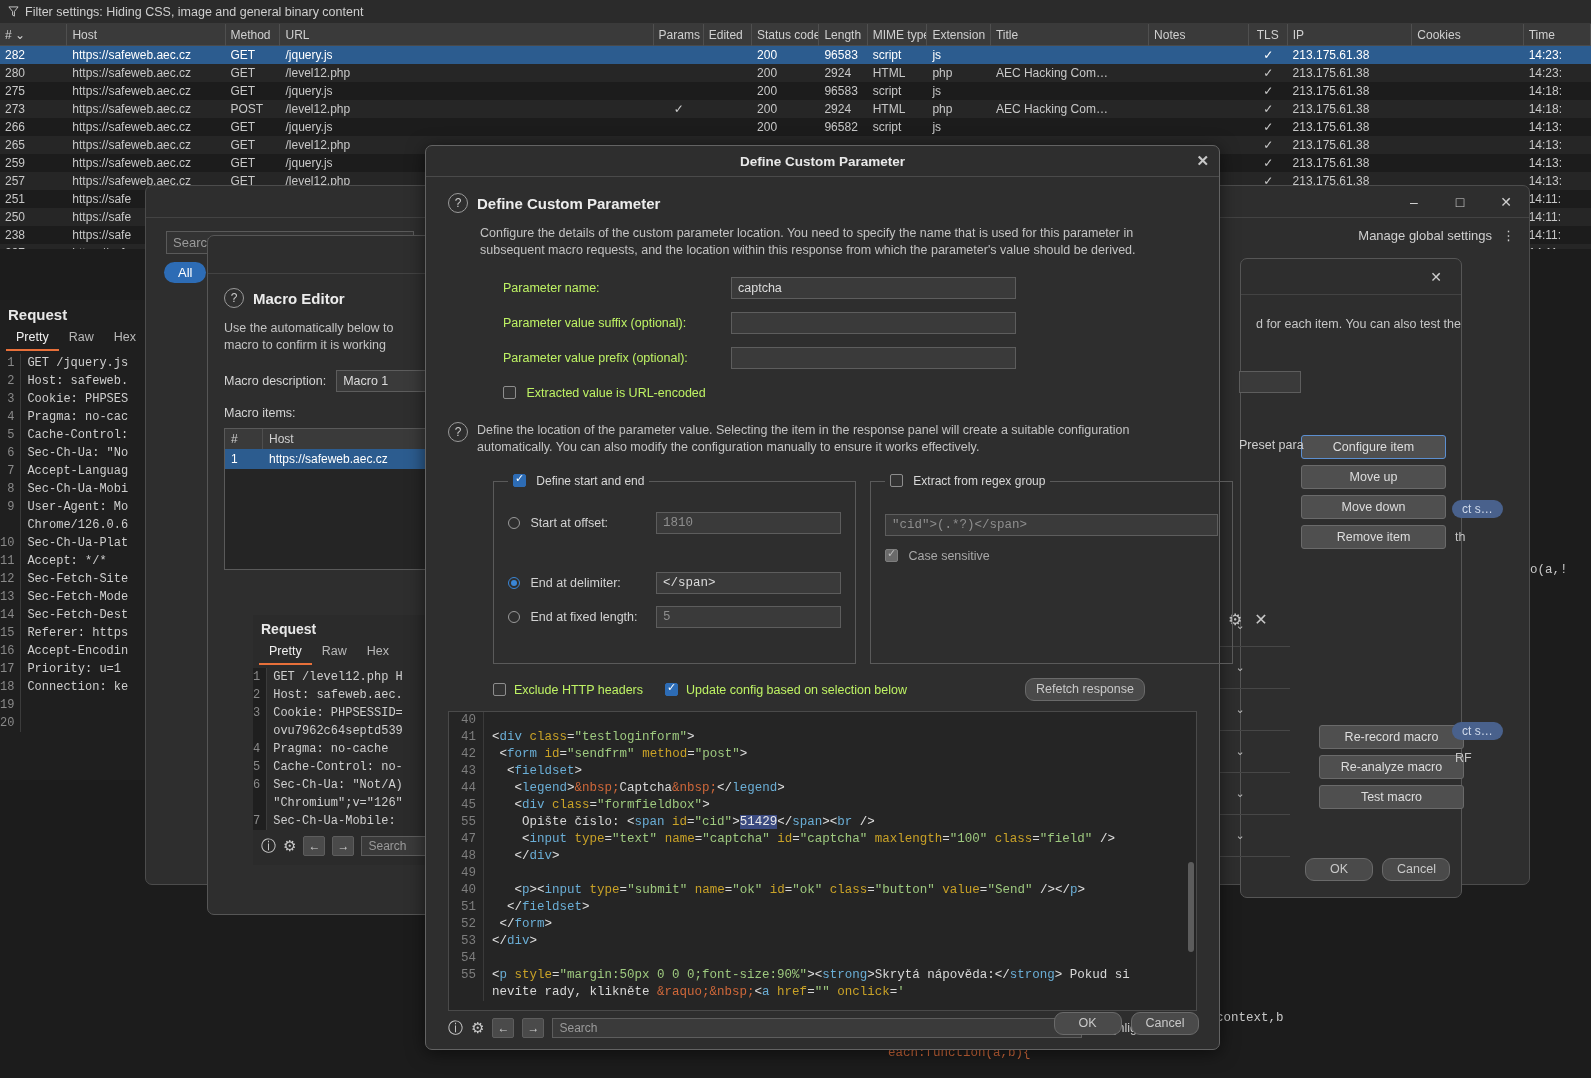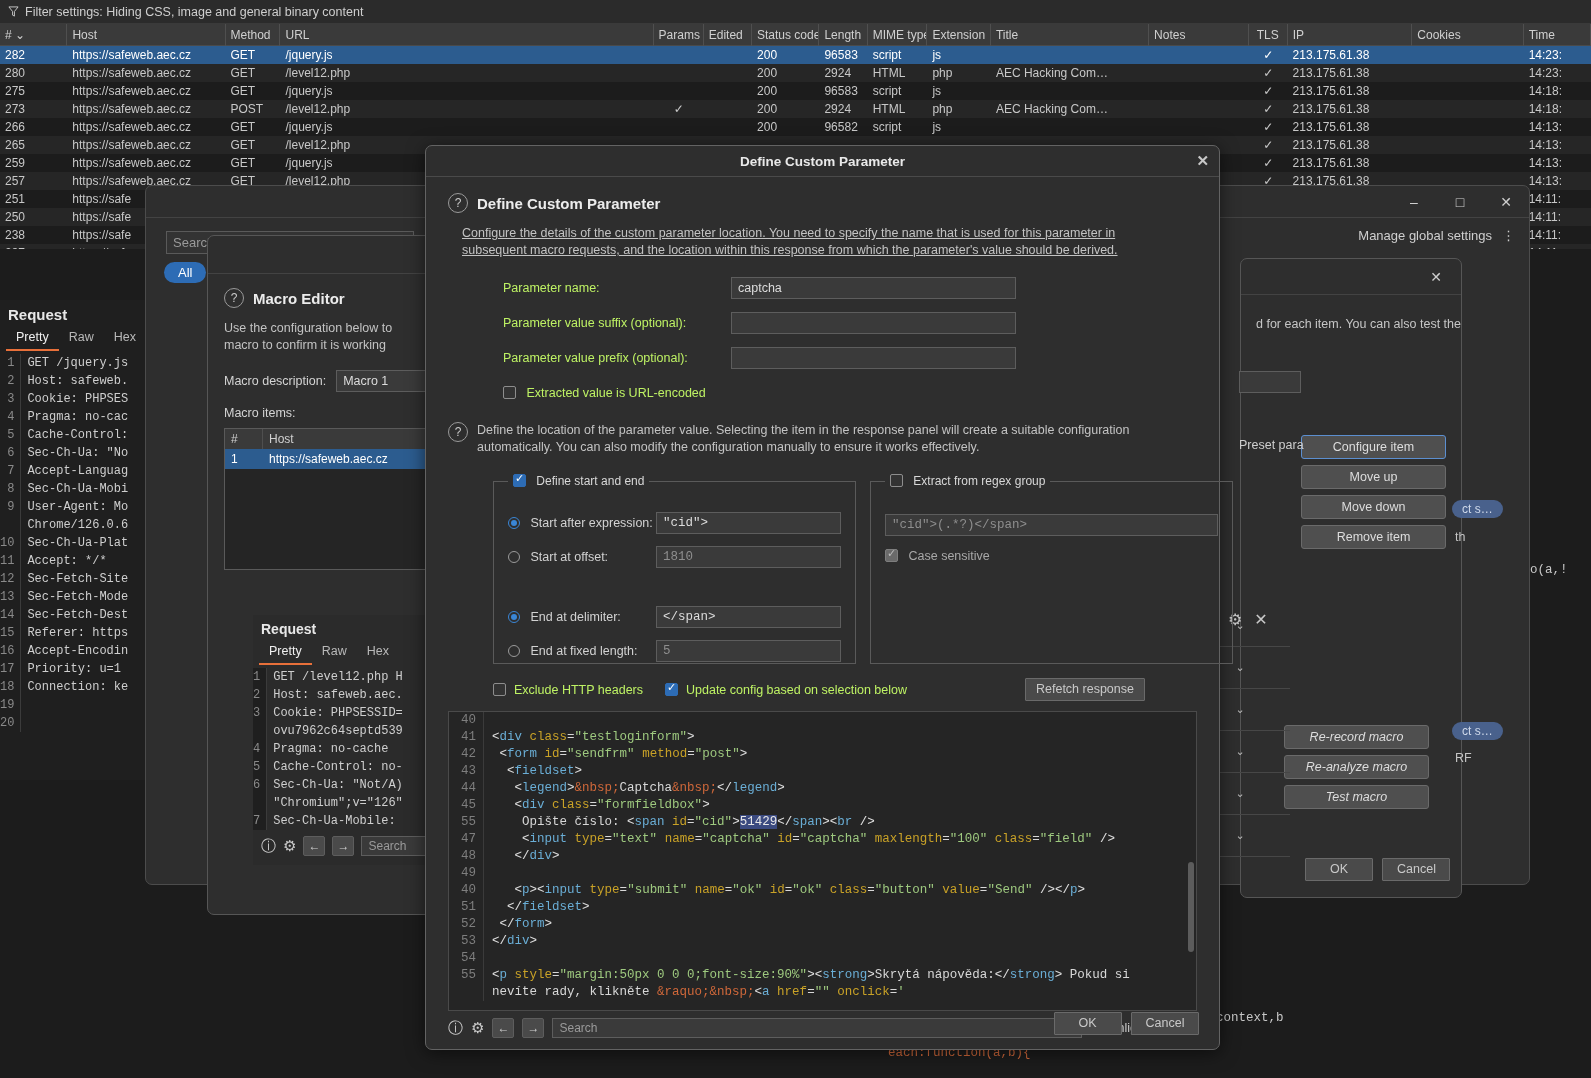--- a/index.html
+++ b/index.html
@@ -179,21 +179,21 @@
   #dcpcode .lines{ border-left:1px solid #3b3b3b; padding-left:8px; white-space:pre; }
   #dcpcode .lines div{ min-height:17px; line-height:17px; }
   .tg{color:#6aaed6;text-align:right;} .at{color:#c9a227;} .st{color:#9ec97f;} .pt{color:#e0e0e0;}
   .br{color:#d0683a;} .hl{background:#3b4a80; color:#e8e8e8;}
   #dcpcode .sb{ position:absolute; right:2px; top:150px; width:6px; height:90px; background:#5c5c5c; border-radius:3px;}
   .findbar{ margin:0 22px; display:flex; align-items:center; gap:8px; padding:7px 0; }
   .findbar .searchmini{ flex:none; width:530px; display:flex; align-items:center; justify-content:space-between;}
   .okrow{ position:absolute; right:20px; bottom:14px; }
   .dlgbtn{ background:#4a4a4a; border:1px solid #6a6a6a; color:#c9c9c9; font-size:12.5px;
            width:68px; height:23px; line-height:21px; text-align:center; display:inline-block;
-           border-radius:1px; margin-left:6px; }
+           border-radius:9px; margin-left:6px; }
 </style>
 </head>
 <body>
 
 <div id="filterbar">
   <span>
     <svg class="fico" viewBox="0 0 12 12">
         <path d="M1 1h10L7 6v5L5 10V6z" fill="none" stroke="#cfcfcf" stroke-width="1"></path>
       </svg>
   </span>
@@ -552,21 +552,21 @@
   <div style="margin-top:40px;">
     <div class="inputbox" style="width:62px; margin-left:-2px;"></div>
   </div>
   <div style="margin-top:42px; position:relative;">
     <span style="position:absolute; left:-2px; top:3px; font-size:12.5px; color:#cfcfcf;">Preset para</span>
     <div class="rbtn primary" style="margin-left:60px;">Configure item</div>
     <div class="rbtn" style="margin-left:60px;">Move up</div>
     <div class="rbtn" style="margin-left:60px;">Move down</div>
     <div class="rbtn" style="margin-left:60px;">Remove item</div>
   </div>
-  <div style="position:absolute; left:43px; bottom:82px;font-style:italic;">
+  <div style="position:absolute; left:78px; bottom:82px;">
     <div class="rbtn">Re-record macro</div>
     <div class="rbtn">Re-analyze macro</div>
     <div class="rbtn">Test macro</div>
   </div>
   <div style="position:absolute; left:58px; bottom:16px;">
     <span class="dlgbtn">OK</span>
     <span class="dlgbtn">Cancel</span>
   </div>
 </div>
 
@@ -592,21 +592,21 @@
 <div class="jsmono" style="left:888px; top:1046px; color:#d0683a;">each:function(a,b){</div>
 
 <div id="macroed">
   <div class="mbar"></div>
   <div class="body">
     <div class="h-row">
       <div class="qmark">?</div>
       <div class="sec-title">Macro Editor</div>
     </div>
     <div class="desc">
-      <div>Use the configuration below to</div>
+      <div>Use the automatically below to</div>
       <div>macro to confirm it is working</div>
     </div>
     <div class="fieldrow">
       <span>Macro description:</span>
       <span class="inputbox" style="width:90px;">Macro 1</span>
     </div>
     <div class="fieldrow" style="margin-top:14px;">
       <span>Macro items:</span>
     </div>
     <div class="itemtbl">
@@ -657,21 +657,21 @@
   <div class="title">
     <span>Define Custom Parameter</span>
     <span class="x">✕</span>
   </div>
 
   <div class="content">
     <div class="h-row">
       <div class="qmark">?</div>
       <div class="sec-title">Define Custom Parameter</div>
     </div>
-    <div class="desc" style="margin-left:14px; max-width:700px;text-decoration:underline;">Configure the details of the custom parameter location. You need to specify the name that is used for this parameter in subsequent macro requests, and the location within this response from which the parameter's value should be derived.</div>
+    <div class="desc" style="margin-left:32px; max-width:700px;">Configure the details of the custom parameter location. You need to specify the name that is used for this parameter in subsequent macro requests, and the location within this response from which the parameter's value should be derived.</div>
 
     <div style="margin-left:55px; margin-top:18px;">
       <div class="frow">
         <span class="lbl">Parameter name:</span>
         <span class="inputbox" style="width:285px;">captcha</span>
       </div>
       <div class="frow">
         <span class="lbl">Parameter value suffix (optional):</span>
         <span class="inputbox" style="width:285px;"></span>
       </div>
@@ -689,27 +689,20 @@
       <div class="qmark">?</div>
       <div class="desc" style="margin-top:0; max-width:690px;">Define the location of the parameter value. Selecting the item in the response panel will create a suitable configuration automatically. You can also modify the configuration manually to ensure it works effectively.</div>
     </div>
 
     <div style="display:flex; gap:14px; margin-top:18px; margin-left:45px;">
       <fieldset class="grp" style="width:363px; height:190px;">
         <legend>
           <span class="cbx on"></span>
           <span style="margin-left:7px;">Define start and end</span>
         </legend>
-        <div class="grprow">
-          <span class="gl">
-            <span class="rad on"></span>
-            <span style="margin-left:7px;">Start after expression:</span>
-          </span>
-          <span class="inputbox mono">"cid"&gt;</span>
-        </div>
         <div class="grprow">
           <span class="gl">
             <span class="rad"></span>
             <span style="margin-left:7px;">Start at offset:</span>
           </span>
           <span class="inputbox mono phold">1810</span>
         </div>
         <div class="grprow" style="margin-top:38px;">
           <span class="gl">
             <span class="rad on"></span>

